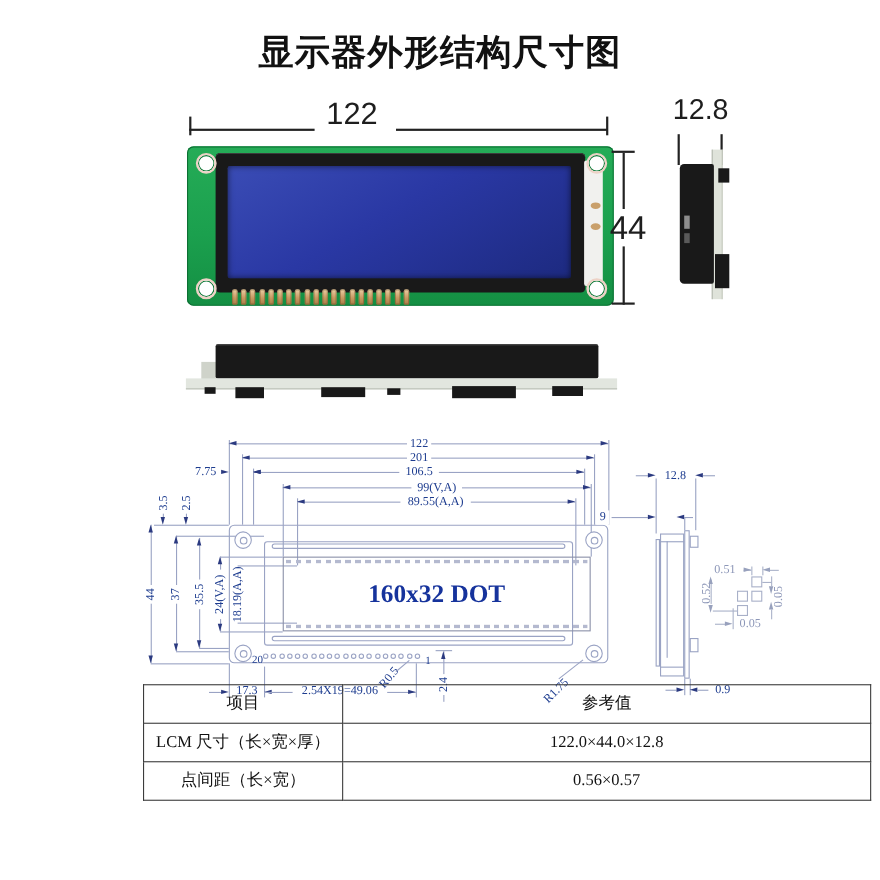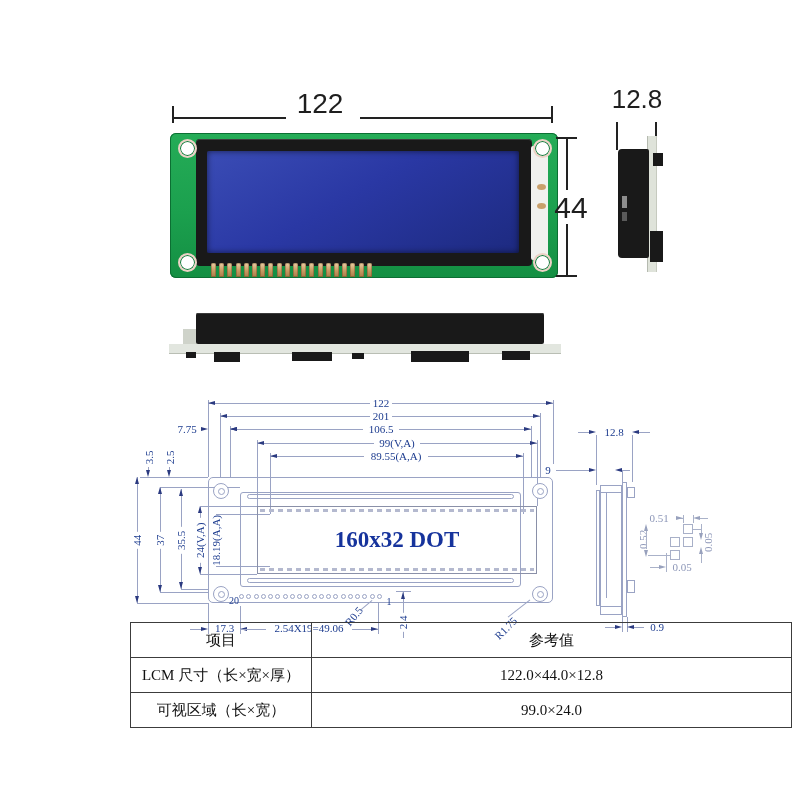--- a/index.html
+++ b/index.html
@@ -46,20 +46,21 @@
            font:15px/1 "Liberation Serif",serif;color:#111;padding:0;height:21px;}
   #spec td.c1{width:180px;}
   #title{position:absolute;left:0;top:26px;width:800px;text-align:center;
          font-size:32px;font-weight:bold;color:#111;letter-spacing:1px;}
 </style>
 </head>
 <body>
 
 <div id="canvas">
 
+  <div id="title">显示器外形结构尺寸图</div>
 
   <div>
     <div class="bl" style="left:172px;top:106px;width:2px;height:17px"></div>
     <div class="bl" style="left:172px;top:117px;width:114px;height:2px"></div>
     <div class="pdim" style="left:288px;top:88px;width:64px;font-size:28px">122</div>
     <div class="bl" style="left:360px;top:117px;width:192px;height:2px"></div>
     <div class="bl" style="left:551px;top:106px;width:2px;height:17px"></div>
   </div>
 
   <div class="P" style="left:170px;top:133px;width:388px;height:145px;border-radius:6px;
@@ -358,19 +359,19 @@
     <tbody>
       <tr>
         <td class="c1">项目</td>
         <td>参考值</td>
       </tr>
       <tr>
         <td class="c1">LCM 尺寸（长×宽×厚）</td>
         <td>122.0×44.0×12.8</td>
       </tr>
       <tr>
-        <td class="c1">可视区域（长×宽）</td>
-        <td>99.0×24.0</td>
+        <td class="c1">点间距（长×宽）</td>
+        <td>0.56×0.57</td>
       </tr>
     </tbody>
   </table>
 
 </div>
 
 </body></html>

